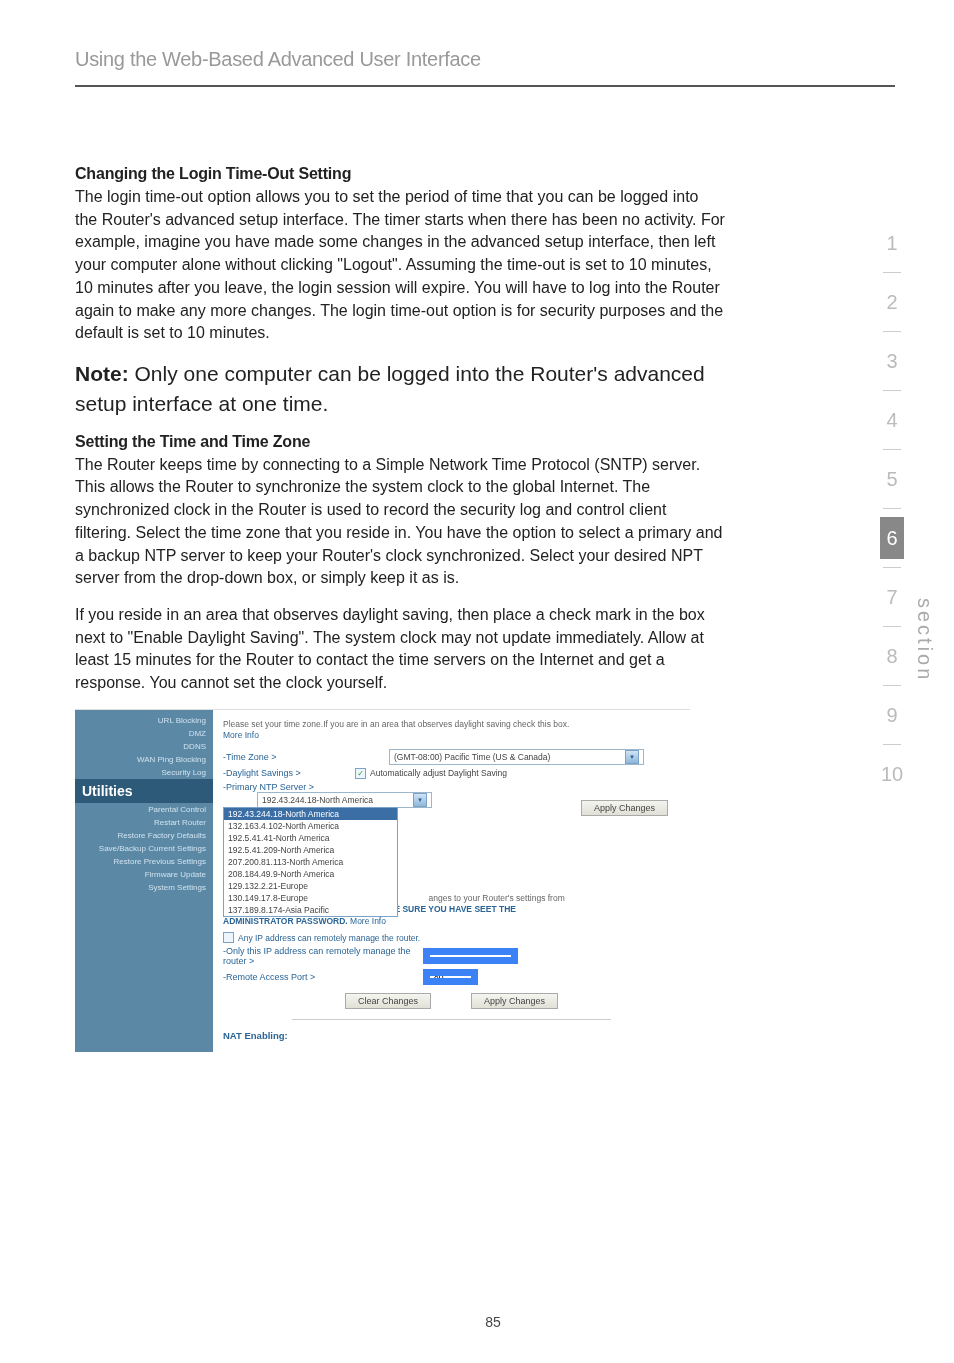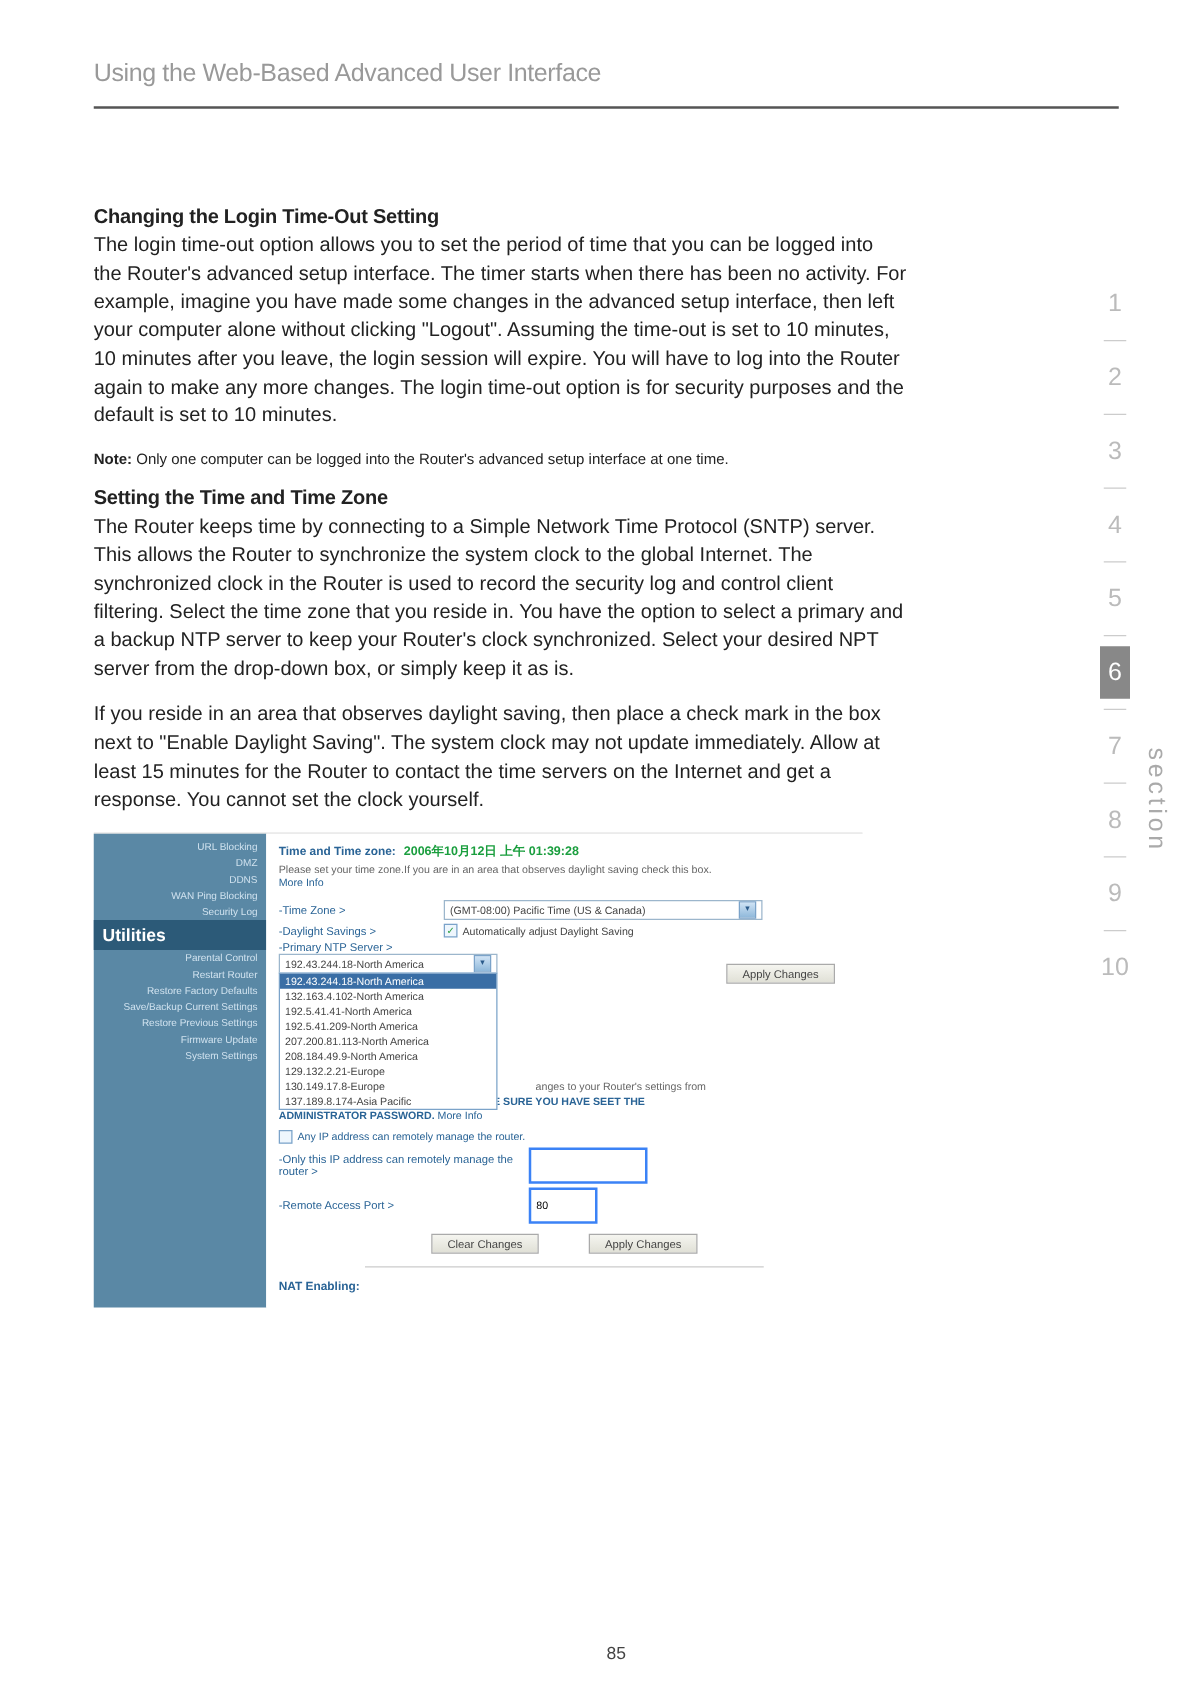--- a/index.html
+++ b/index.html
@@ -35,21 +35,21 @@
     margin-bottom: 3px;
     letter-spacing: -0.2px;
   }
   .body-text {
     font-size: 16px;
     line-height: 1.42;
     color: #222;
     margin-bottom: 14px;
   }
   .note-line {
-    font-size: 12px;
+    font-size: 21px;
     line-height: 1.42;
     color: #222;
     margin-bottom: 14px;
   }
   .note-line b { font-weight: bold; }
   .side-tabs {
     position: absolute;
     right: 50px;
     top: 222px;
     display: flex;
@@ -133,20 +133,21 @@
   .ss-select {
     border: 1px solid #9cb6cc;
     background: #fff;
     height: 16px;
     width: 255px;
     font-size: 8.5px;
     padding: 1px 4px;
     display: flex;
     align-items: center;
     justify-content: space-between;
+    margin-left: 34px;
   }
   .ss-select-arrow {
     width: 14px;
     height: 14px;
     background: linear-gradient(#cfe3f5, #8fb8da);
     border: 1px solid #7ba3c9;
     font-size: 7px;
     text-align: center;
     line-height: 12px;
     color: #2a5a8a;
@@ -175,22 +176,22 @@
     font-size: 9px;
     color: #444;
   }
   .ss-btn-row {
     display: flex;
     justify-content: center;
     gap: 40px;
     margin: 8px 0;
   }
   .ss-input {
-    border: 2px solid #3b82f6;
-    height: 29px;
+    border: 7px solid #3b82f6;
+    height: 16px;
     width: 95px;
     font-size: 8.5px;
     padding: 1px 4px;
   }
   .ss-hr {
     border: none;
     border-top: 1px solid #ccc;
     width: 70%;
     margin: 10px auto;
   }
@@ -246,24 +247,20 @@
     <div class="ss-side-head">Utilities</div>
     <div class="ss-side-item">Parental Control</div>
     <div class="ss-side-item">Restart Router</div>
     <div class="ss-side-item">Restore Factory Defaults</div>
     <div class="ss-side-item">Save/Backup Current Settings</div>
     <div class="ss-side-item">Restore Previous Settings</div>
     <div class="ss-side-item">Firmware Update</div>
     <div class="ss-side-item">System Settings</div>
   </div>
   <div class="ss-main">
-    <div>
-      <span class="ss-time-title">Time and Time zone:</span>
-      <span class="ss-time-value">2006年10月12日 上午 01:39:28</span>
-    </div>
     <div class="ss-desc">
       <span>Please set your time zone.If you are in an area that observes daylight saving check this box.</span><br>
       <span class="ss-link">More Info</span>
     </div>
 
     <div class="ss-row">
       <div class="ss-label">-Time Zone &gt;</div>
       <div class="ss-select">
         <span>(GMT-08:00) Pacific Time (US &amp; Canada)</span>
         <span class="ss-select-arrow">▾</span>

